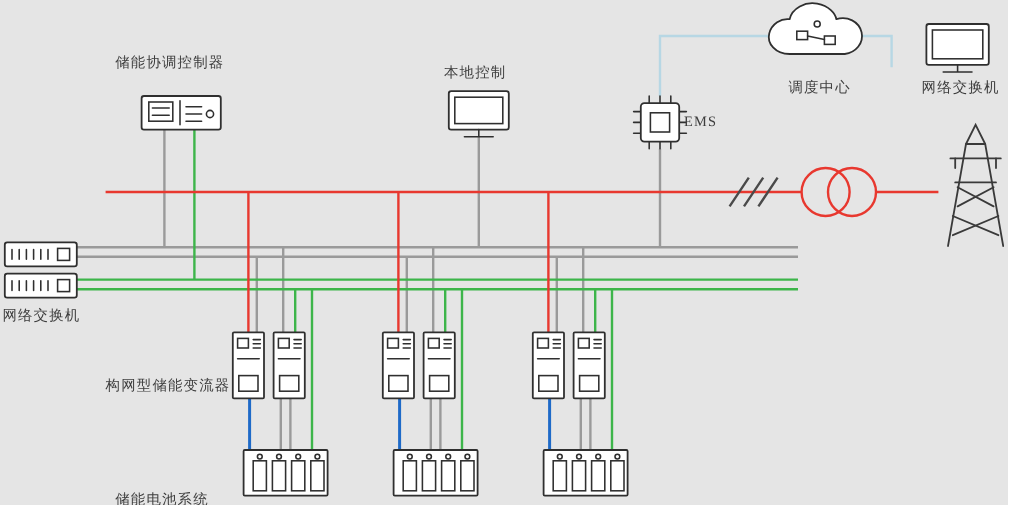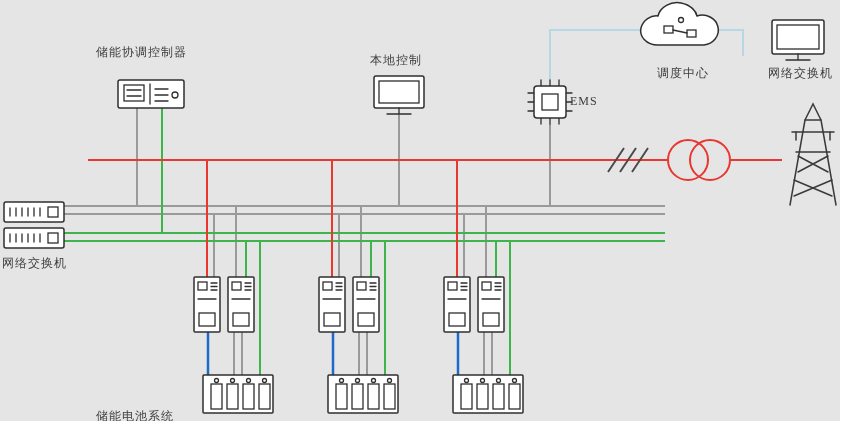--- a/index.html
+++ b/index.html
@@ -168,15 +168,16 @@
     <use href="#bat" x="328" y="375"></use>
     <use href="#bat" x="453" y="375"></use>
   </svg>
 
   <div class="lbl" style="left:96px;top:45px">储能协调控制器</div>
   <div class="lbl" style="left:370px;top:53px">本地控制</div>
   <div class="lbl" style="left:657px;top:66px">调度中心</div>
   <div class="lbl" style="left:768px;top:66px">网络交换机</div>
   <div class="lbl" style="left:570px;top:94px">EMS</div>
   <div class="lbl" style="left:2px;top:256px">网络交换机</div>
+  <div class="lbl" style="left:88px;top:314px">构网型储能变流器</div>
   <div class="lbl" style="left:96px;top:409px">储能电池系统</div>
 
 </div>
 
 </body></html>

